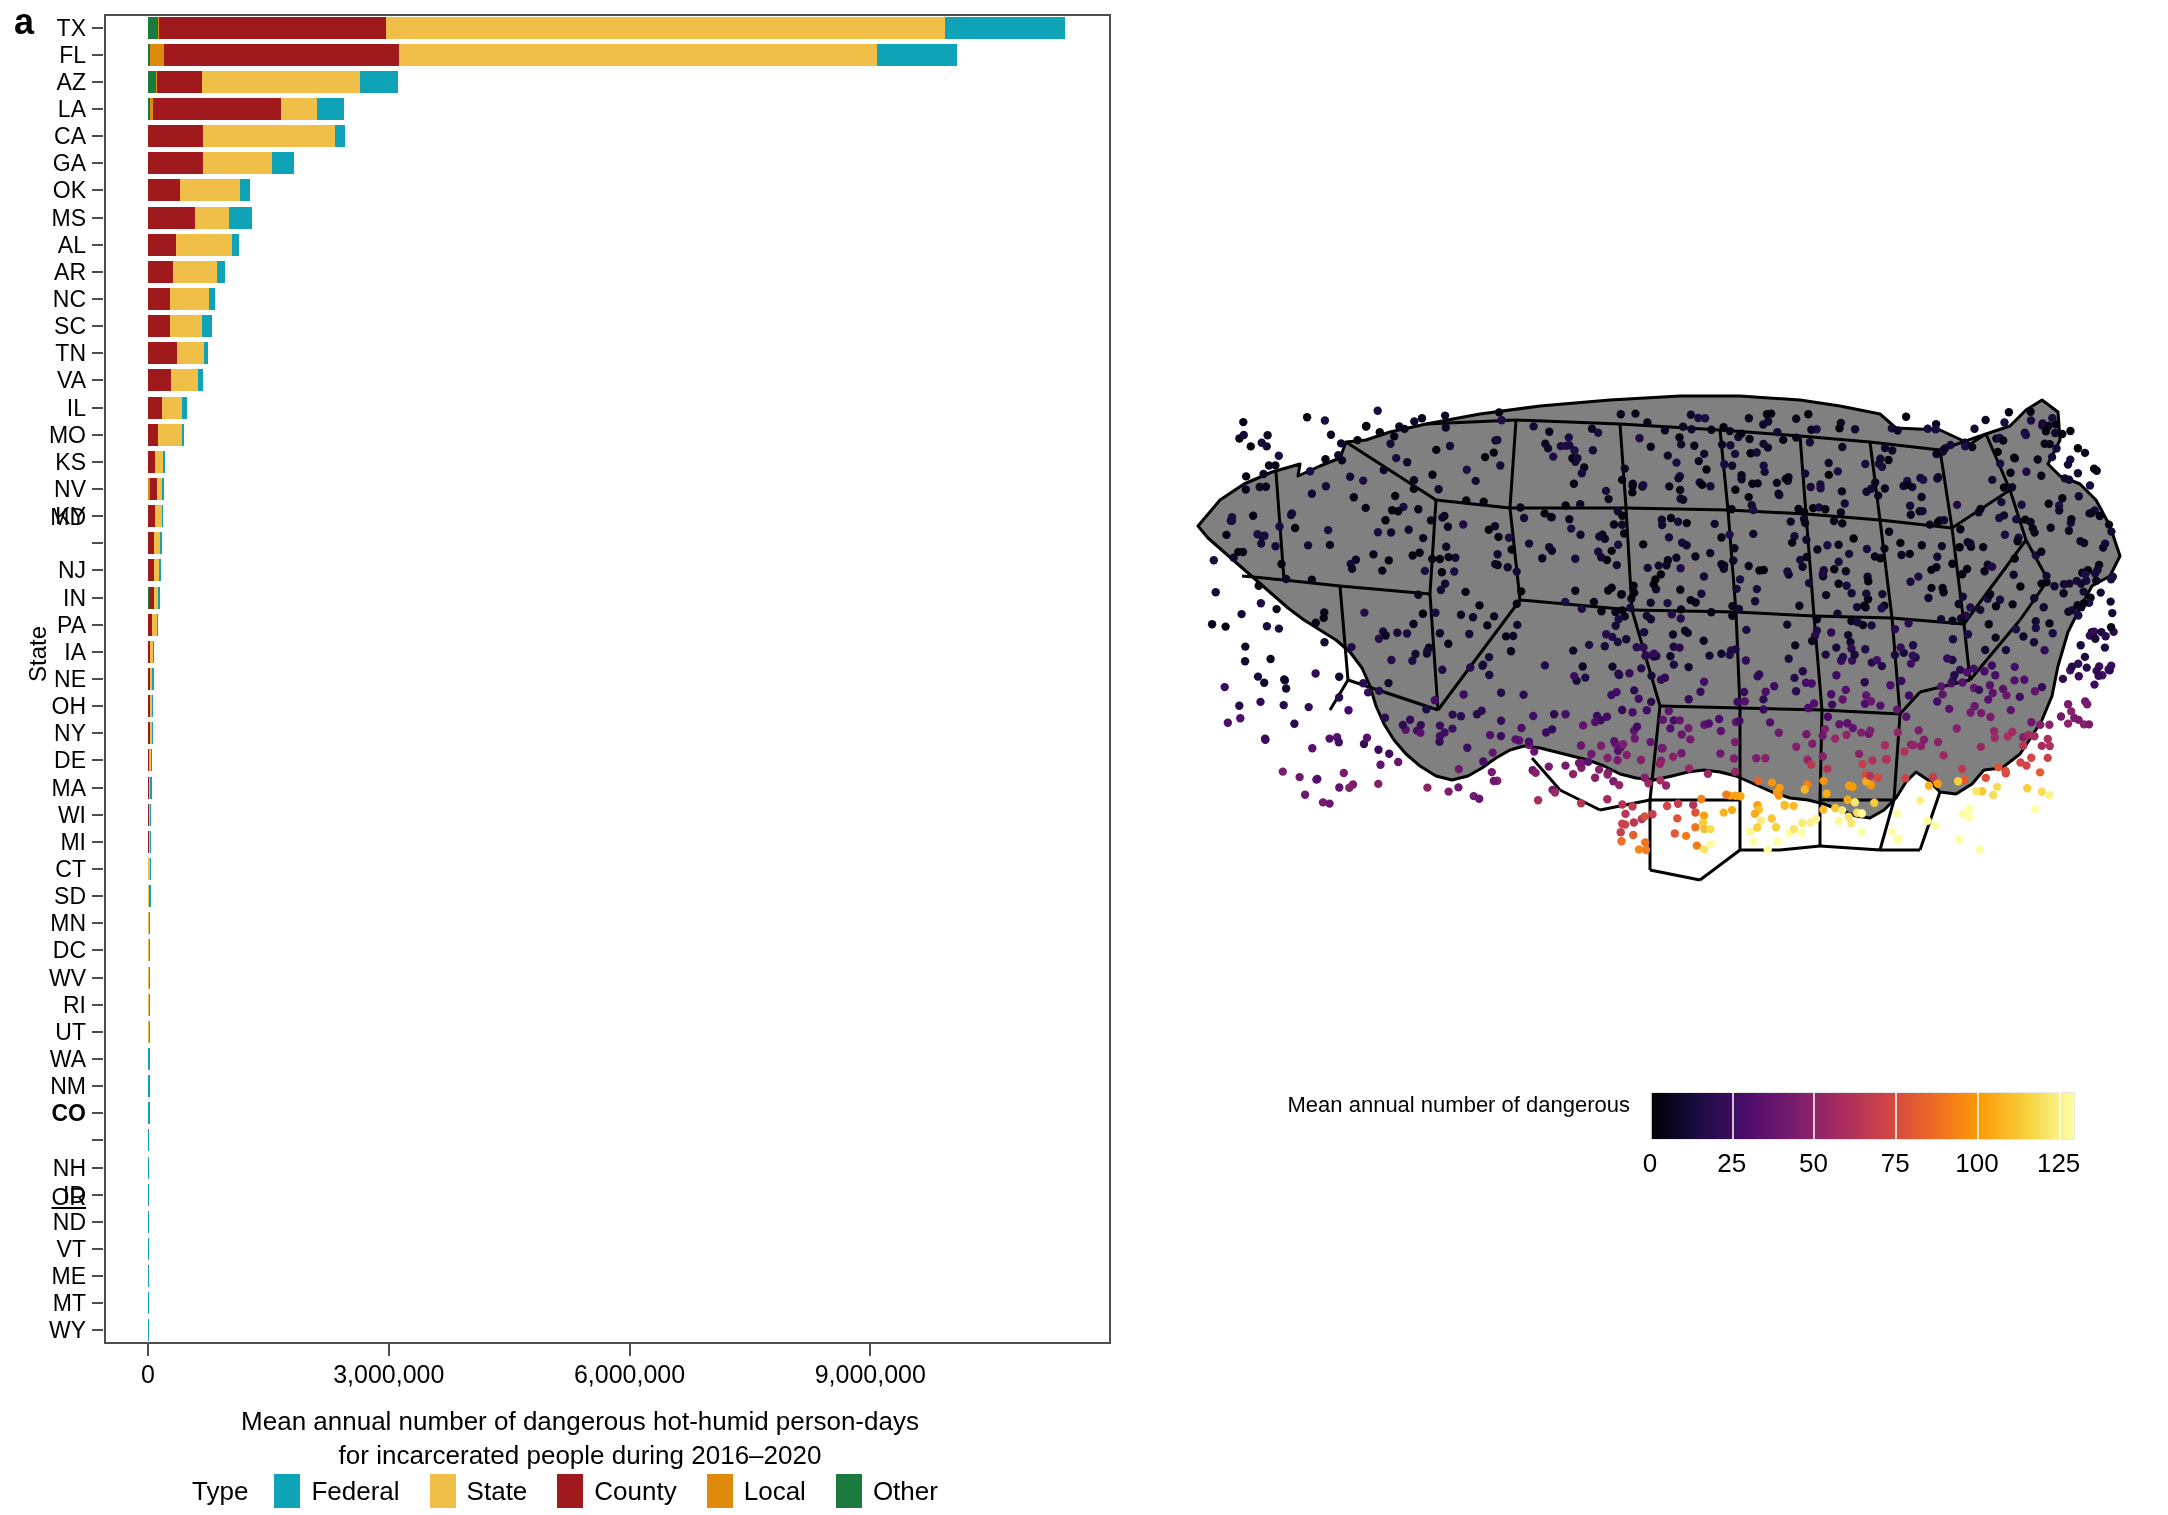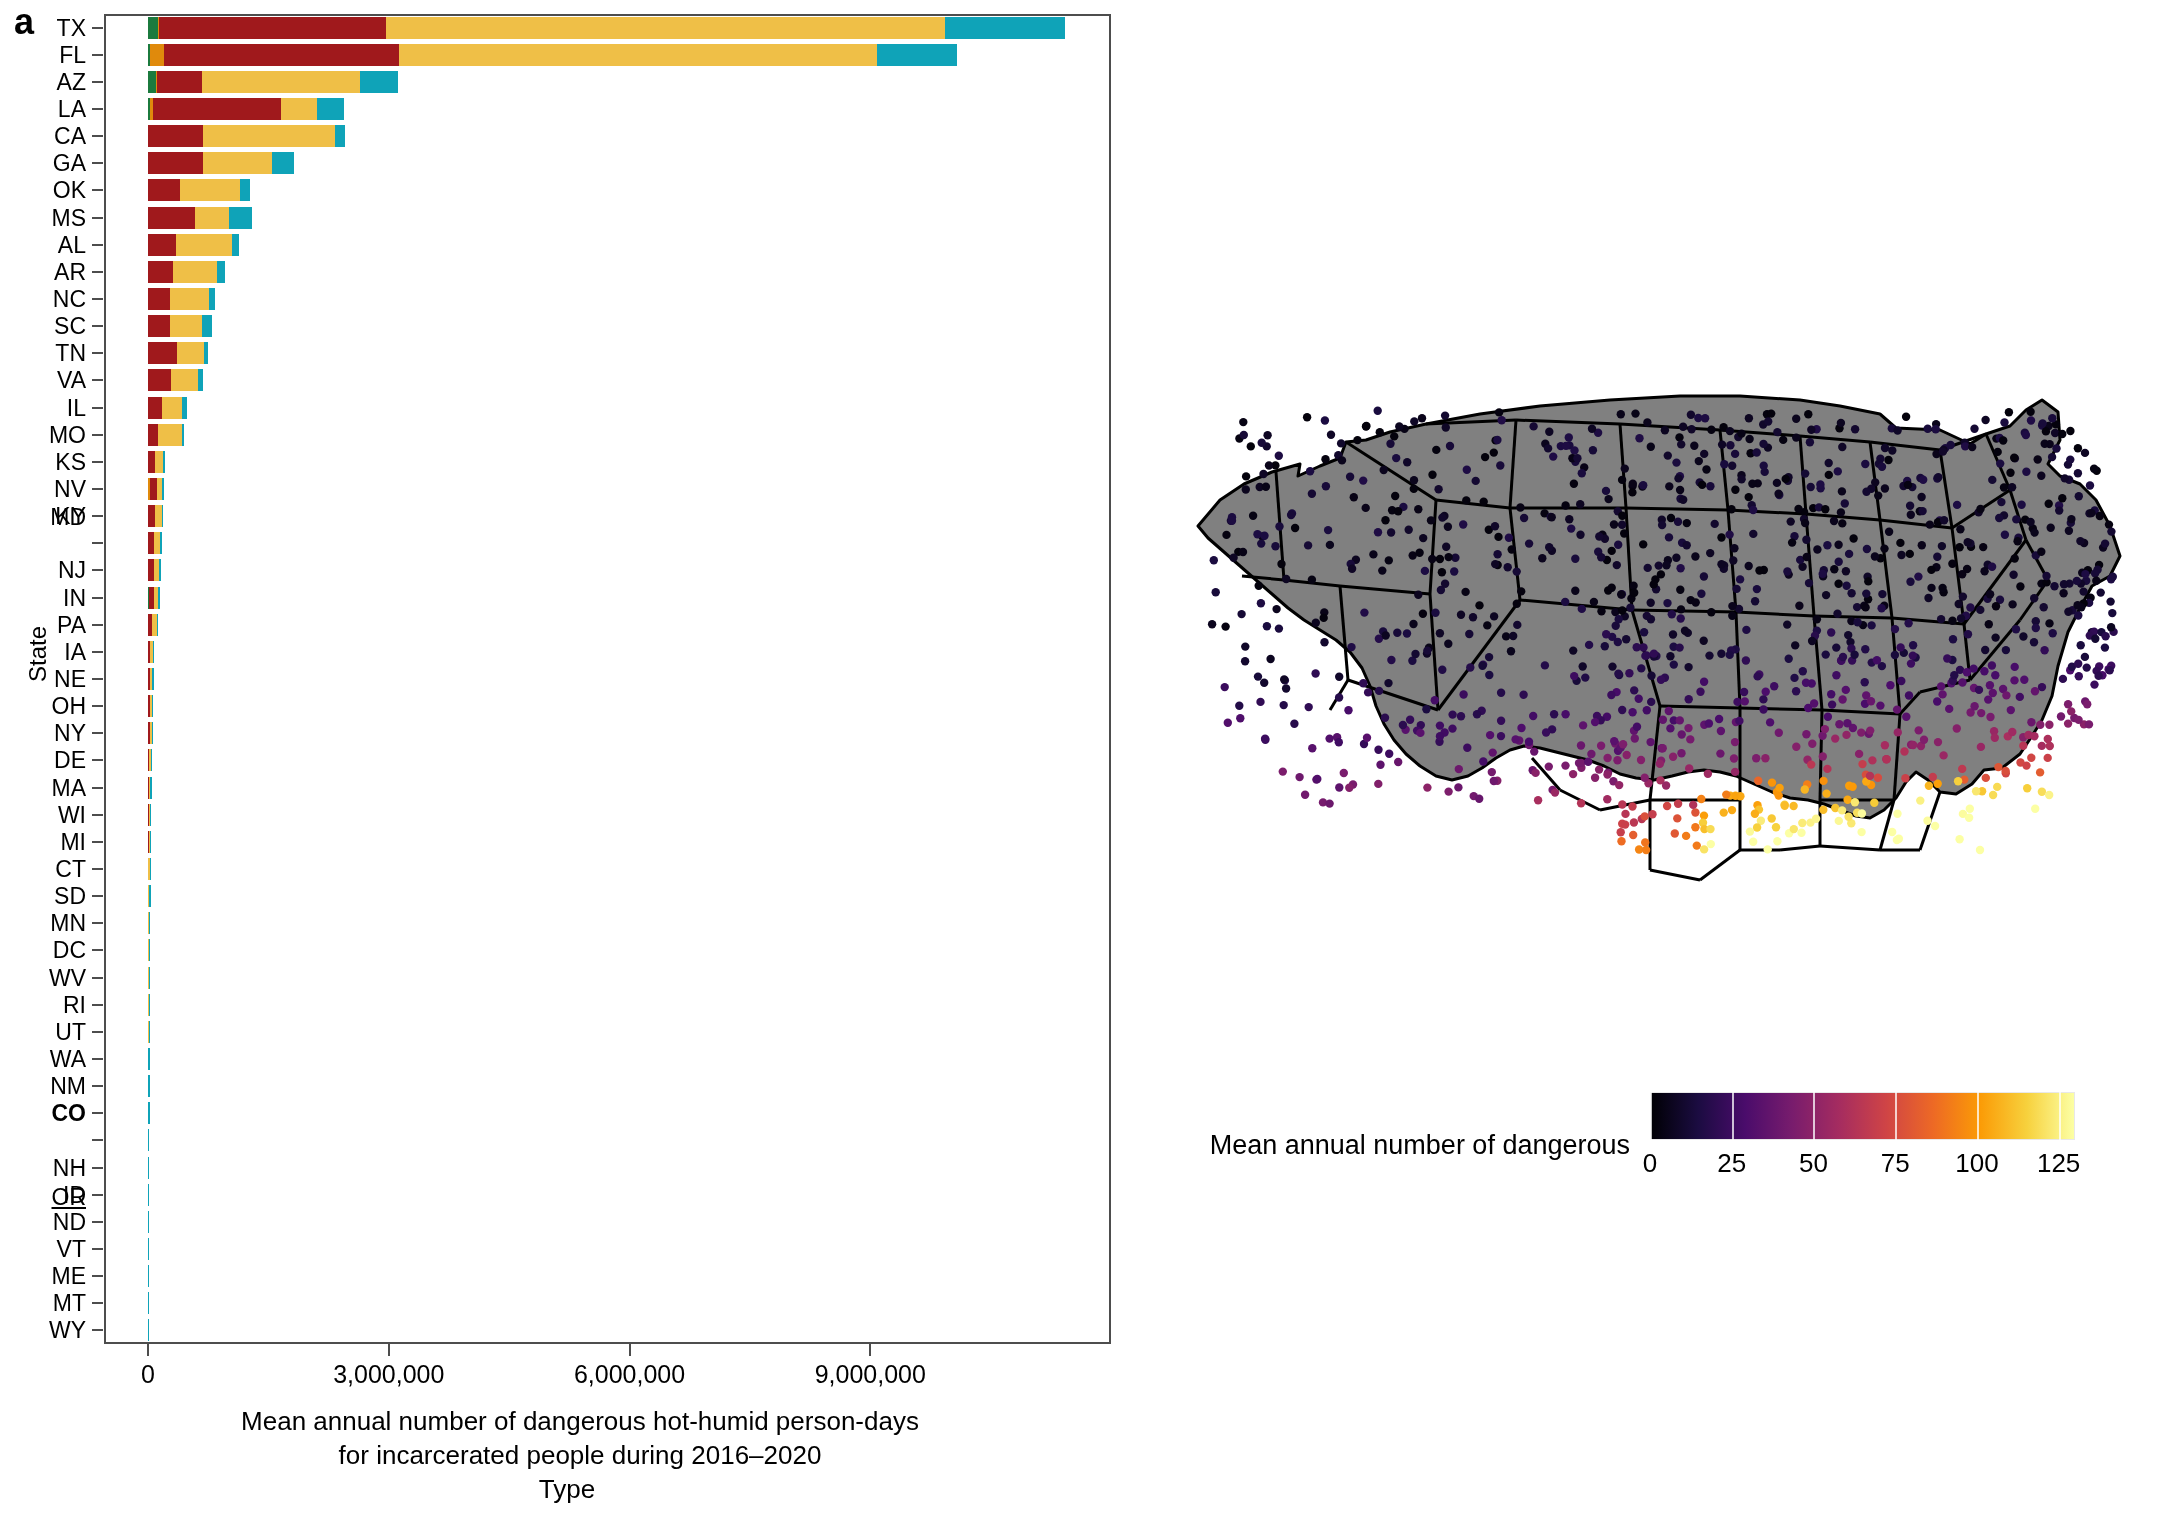--- a/index.html
+++ b/index.html
@@ -33,21 +33,21 @@
   #type-legend .legend-title{font-size:26px;margin-right:26px;}
   .legend-item{display:flex;align-items:center;margin-right:30px;}
   .legend-swatch{width:26px;height:34px;margin-right:11px;}
   .legend-label{font-size:26px;}
 
   
   #panel-b{position:absolute;left:1160px;top:0;width:1008px;height:1515px;}
   #map-wrap{position:absolute;left:20px;top:380px;width:960px;height:700px;}
   #map-svg{position:absolute;left:0;top:0;}
   #cb-block{position:absolute;left:-10px;top:1070px;width:1020px;height:140px;}
-  #cb-caption{position:absolute;left:0;top:16px;width:480px;text-align:right;font-size:27px;line-height:37px;margin-top:41px;}
+  #cb-caption{position:absolute;left:0;top:16px;width:480px;text-align:right;font-size:22px;line-height:37px;}
   #cb-bar{position:absolute;left:500px;top:22px;width:425px;height:48px;border:1px solid #e8e8e8;box-sizing:border-box;}
   #cb-ticks{position:absolute;left:500px;top:22px;width:425px;height:48px;}
   .cb-tickline{position:absolute;top:0;width:2px;height:48px;background:rgba(255,255,255,.75);}
   .cb-ticklabel{position:absolute;top:78px;font-size:26px;transform:translateX(-50%);}
 </style>
 </head>
 <body>
 
 <div class="figure">
 
@@ -379,20 +379,42 @@
         <div class="xtick-label" style="left: 870.25px;">9,000,000</div>
       </div>
 
     <div class="x-axis-title">
       <div>Mean annual number of dangerous hot-humid person-days</div>
       <div>for incarcerated people during 2016–2020</div>
     </div>
 
     <div id="type-legend">
       <span class="legend-title">Type</span>
+      <div id="legend-items" style="display:flex;align-items:center;">
+          <div class="legend-item">
+            <span class="legend-swatch" style="background: rgb(15, 163, 184);"></span>
+            <span class="legend-label">Federal</span>
+          </div>
+          <div class="legend-item">
+            <span class="legend-swatch" style="background: rgb(239, 191, 71);"></span>
+            <span class="legend-label">State</span>
+          </div>
+          <div class="legend-item">
+            <span class="legend-swatch" style="background: rgb(160, 25, 28);"></span>
+            <span class="legend-label">County</span>
+          </div>
+          <div class="legend-item">
+            <span class="legend-swatch" style="background: rgb(224, 138, 12);"></span>
+            <span class="legend-label">Local</span>
+          </div>
+          <div class="legend-item">
+            <span class="legend-swatch" style="background: rgb(27, 122, 62);"></span>
+            <span class="legend-label">Other</span>
+          </div>
+        </div>
     </div>
   <div class="ytick-mark" style="top: 26.5714px;"></div>
       <div class="ytick-mark" style="top: 53.7143px;"></div>
       <div class="ytick-mark" style="top: 80.8571px;"></div>
       <div class="ytick-mark" style="top: 108px;"></div>
       <div class="ytick-mark" style="top: 135.143px;"></div>
       <div class="ytick-mark" style="top: 162.286px;"></div>
       <div class="ytick-mark" style="top: 189.429px;"></div>
       <div class="ytick-mark" style="top: 216.571px;"></div>
       <div class="ytick-mark" style="top: 243.714px;"></div>

